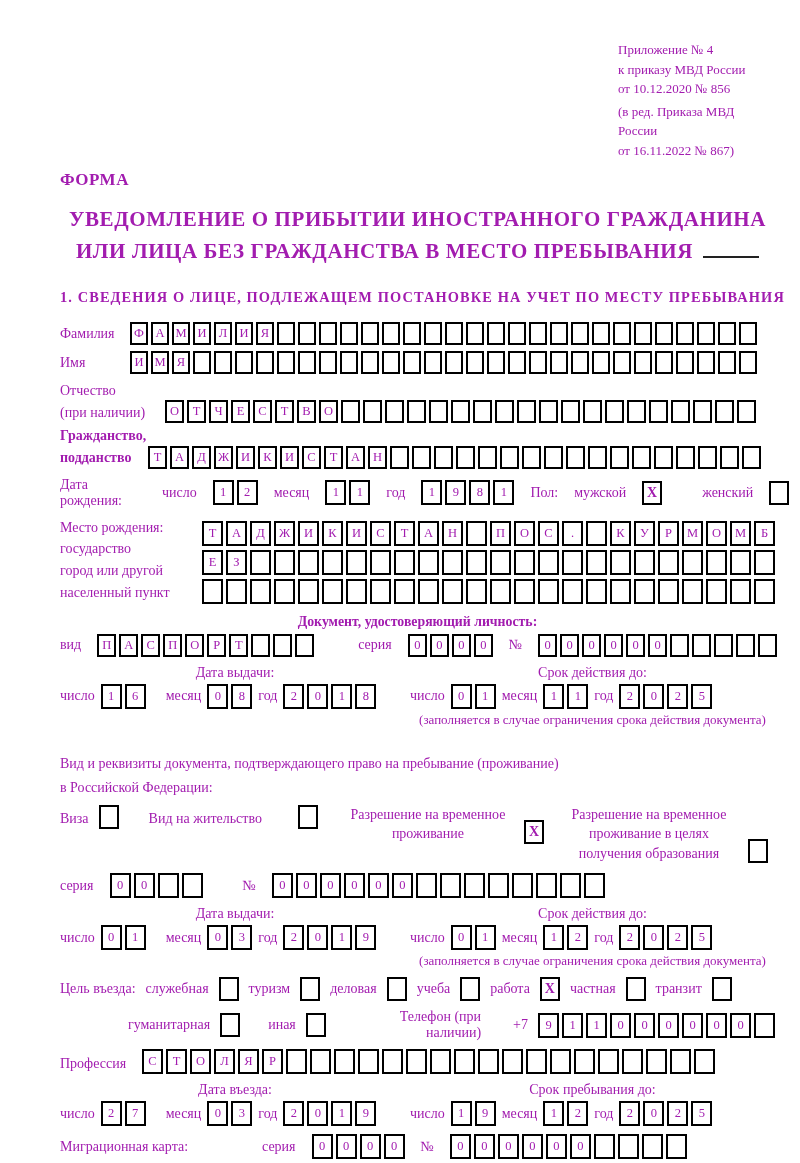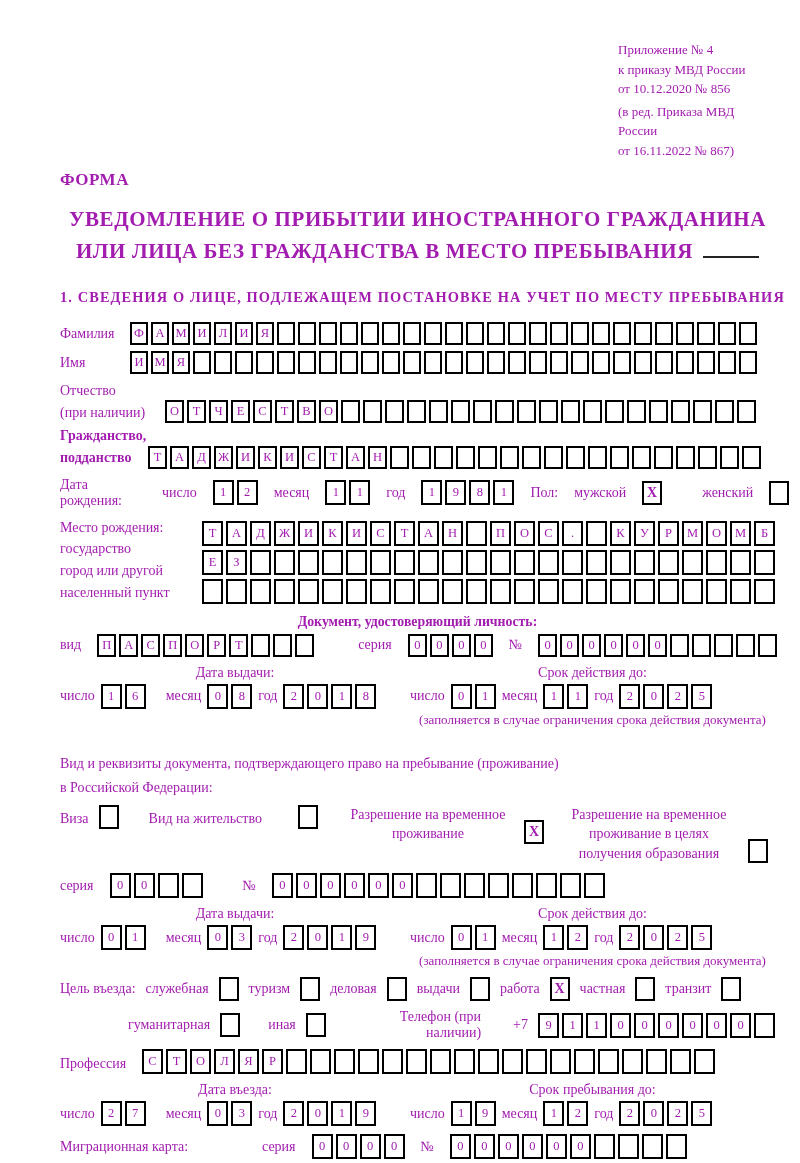--- a/index.html
+++ b/index.html
@@ -514,21 +514,21 @@
   </div>
 
   <div class="row inline" style="margin-top:8px;gap:10px;">
     <span>Цель въезда:</span>
     <span>служебная</span>
     <div class="checkbox"></div>
     <span>туризм</span>
     <div class="checkbox"></div>
     <span>деловая</span>
     <div class="checkbox"></div>
-    <span>выдачи</span>
+    <span>учеба</span>
     <div class="checkbox"></div>
     <span>работа</span>
     <div class="checkbox">X</div>
     <span>частная</span>
     <div class="checkbox"></div>
     <span>транзит</span>
     <div class="checkbox"></div>
   </div>
 
   <div class="row inline" style="margin-top:8px;margin-left:68px;gap:10px;text-align:right;">

